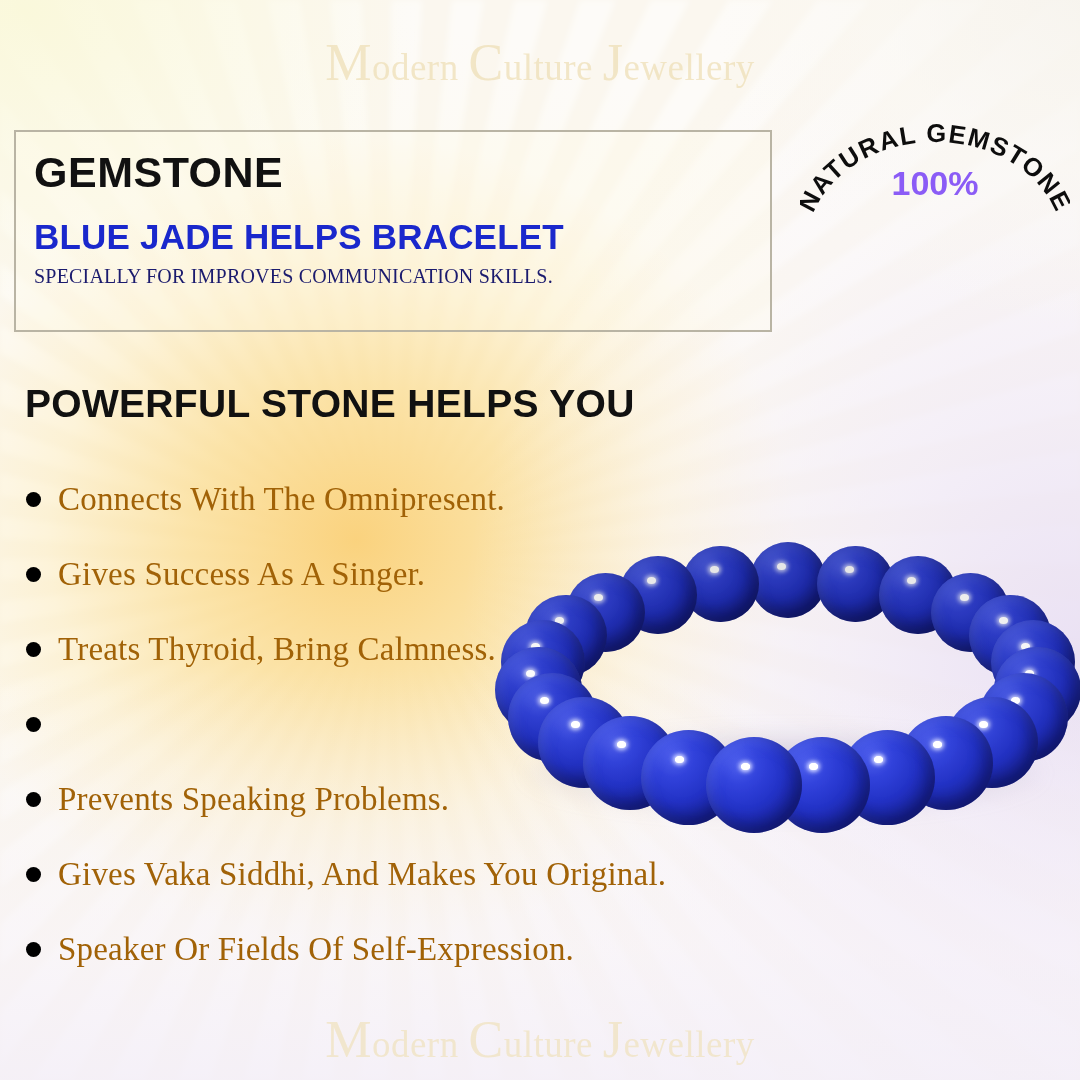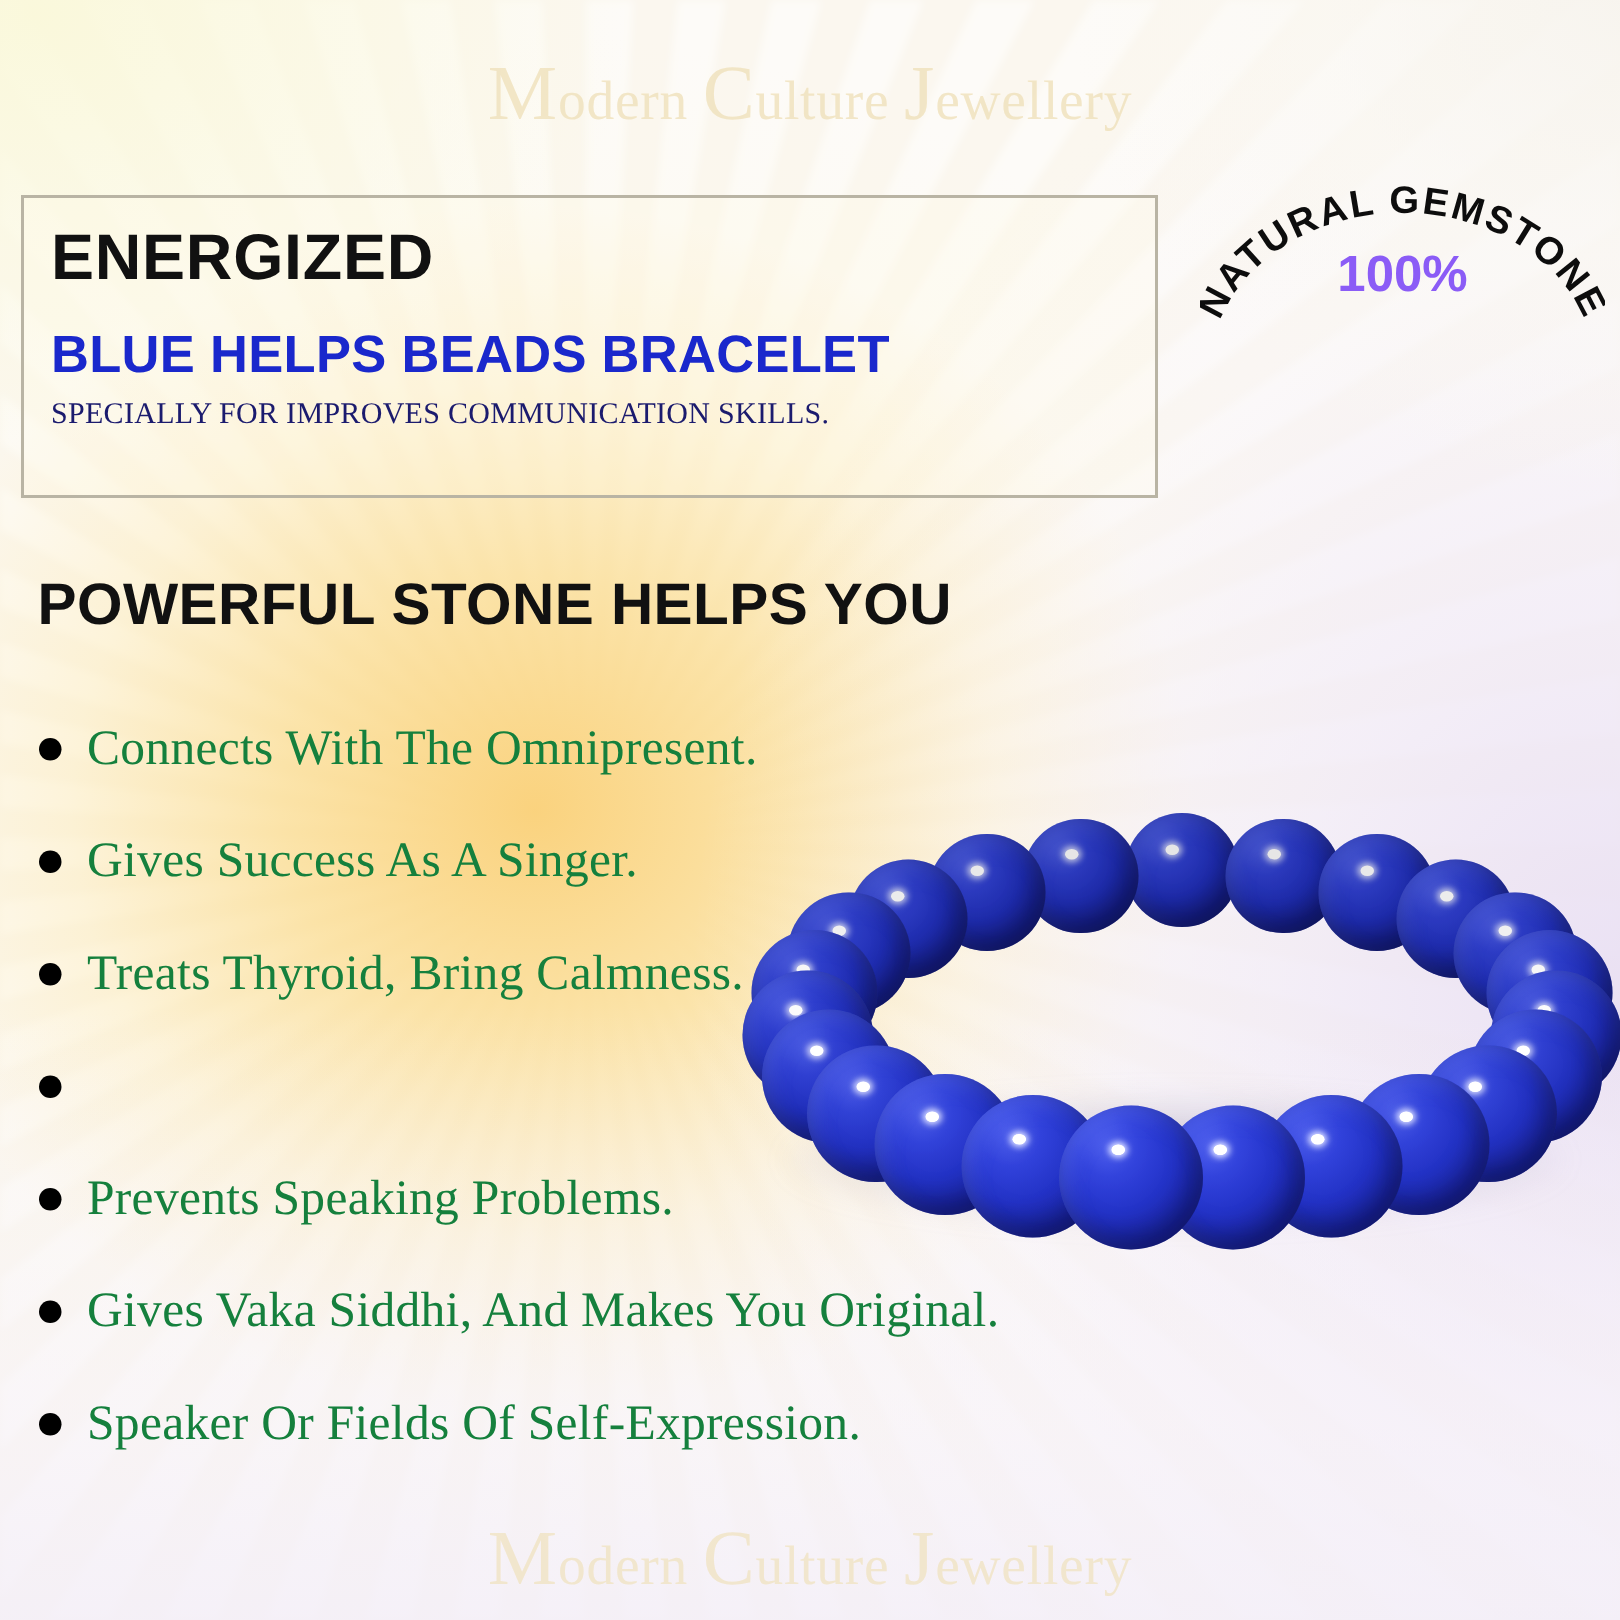--- a/index.html
+++ b/index.html
@@ -181,21 +181,21 @@
     height: 15px;
     border-radius: 50%;
     background: #000000;
     flex: 0 0 auto;
     margin-left: 8px;
     margin-right: 17px;
   }
   .benefit-text {
     font-family: "Liberation Serif", serif;
     font-size: 33px;
-    color: #15803d;
+    color: #a16207;
     white-space: nowrap;
     letter-spacing: 0.2px;
   }
 
   
   .bracelet {
     position: absolute;
     left: 505px;
     top: 548px;
     width: 575px;
@@ -250,22 +250,22 @@
   <div class="bg-layer bg-cool"></div>
   <div class="bg-layer bg-topleft"></div>
   <div class="bg-layer bg-topright"></div>
   <div class="bg-layer bg-bottom"></div>
 
   <div class="watermark watermark-top">
     <span class="cap">M</span><span class="rest">odern </span><span class="cap">C</span><span class="rest">ulture </span><span class="cap">J</span><span class="rest">ewellery</span>
   </div>
 
   <div class="header-box">
-    <div class="hb-energized">ENERGIZED</div>
-    <div class="hb-product">BLUE HELPS BEADS BRACELET</div>
+    <div class="hb-energized">GEMSTONE</div>
+    <div class="hb-product">BLUE JADE HELPS BRACELET</div>
     <div class="hb-sub">SPECIALLY FOR IMPROVES COMMUNICATION SKILLS.</div>
   </div>
 
   <div class="badge">
     <svg class="badge-arc-svg" width="270" height="110" viewBox="0 0 270 110">
       <defs>
         <path id="arcPath" d="M 14,104 A 128,104 0 0 1 256,104" fill="none"></path>
       </defs>
       <text class="badge-arc-text">
         <textPath href="#arcPath" startOffset="50%" text-anchor="middle" id="arcTextPath">NATURAL GEMSTONE</textPath>

